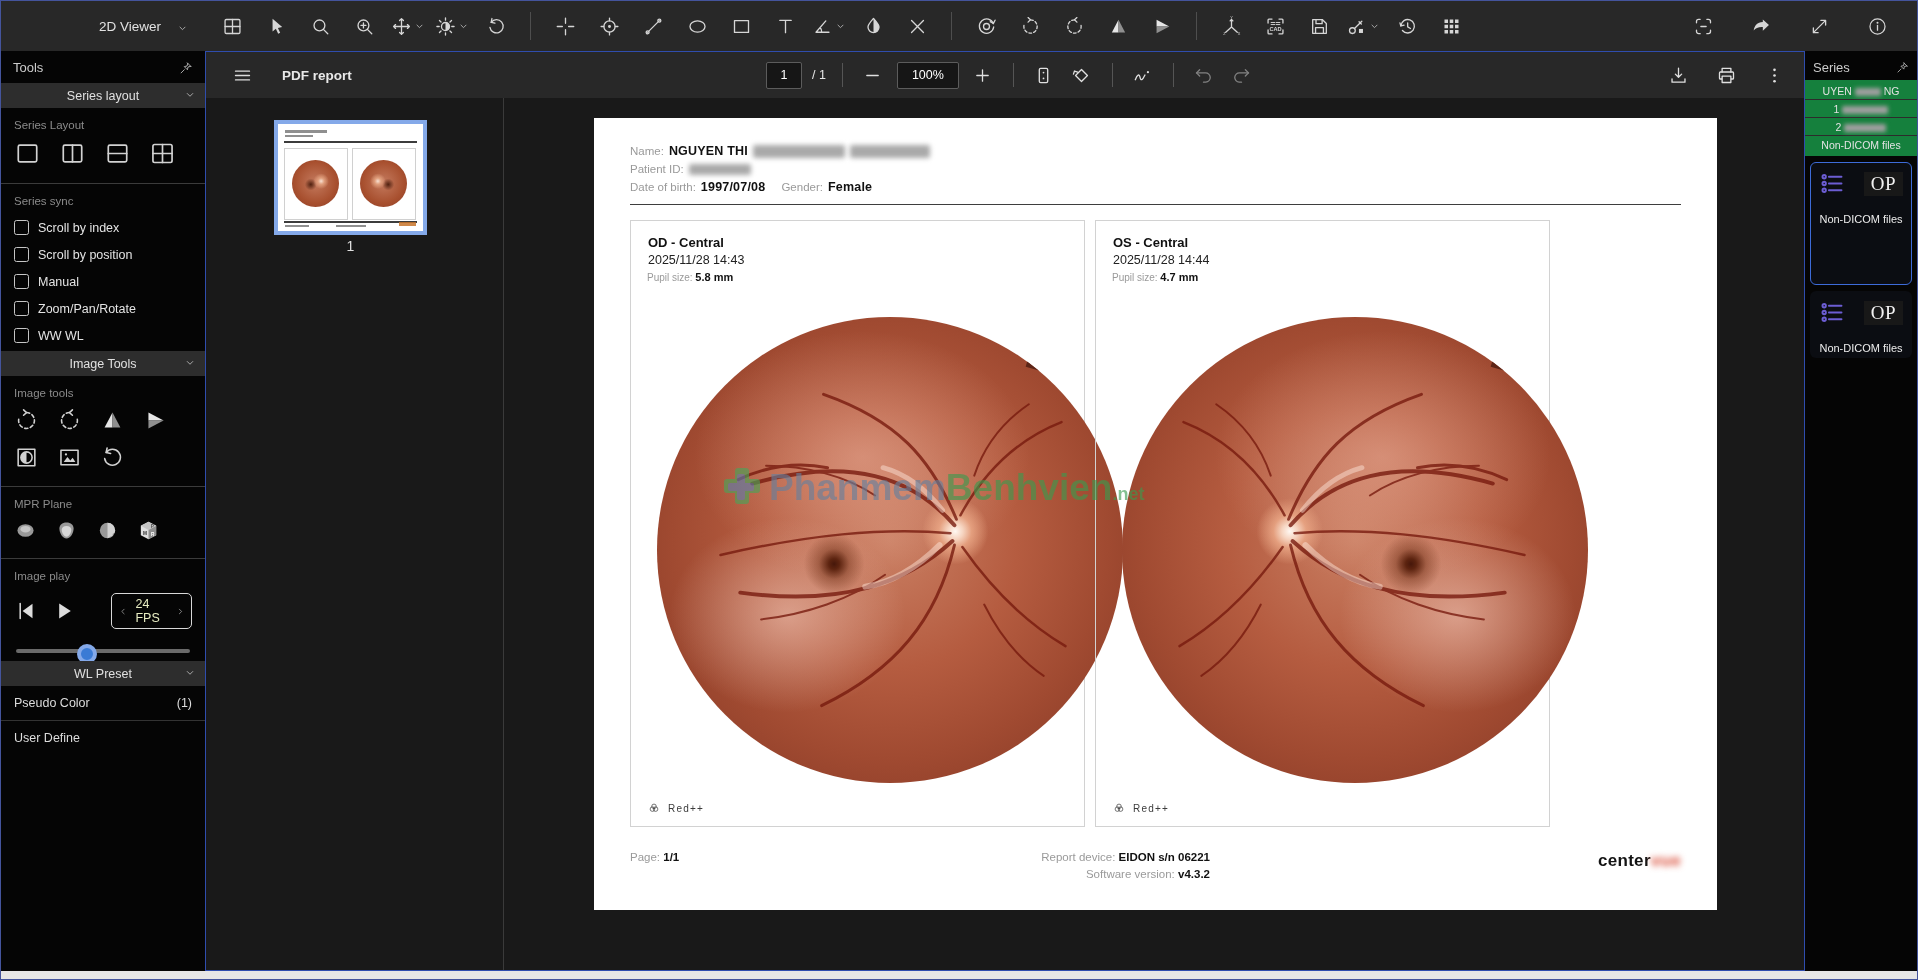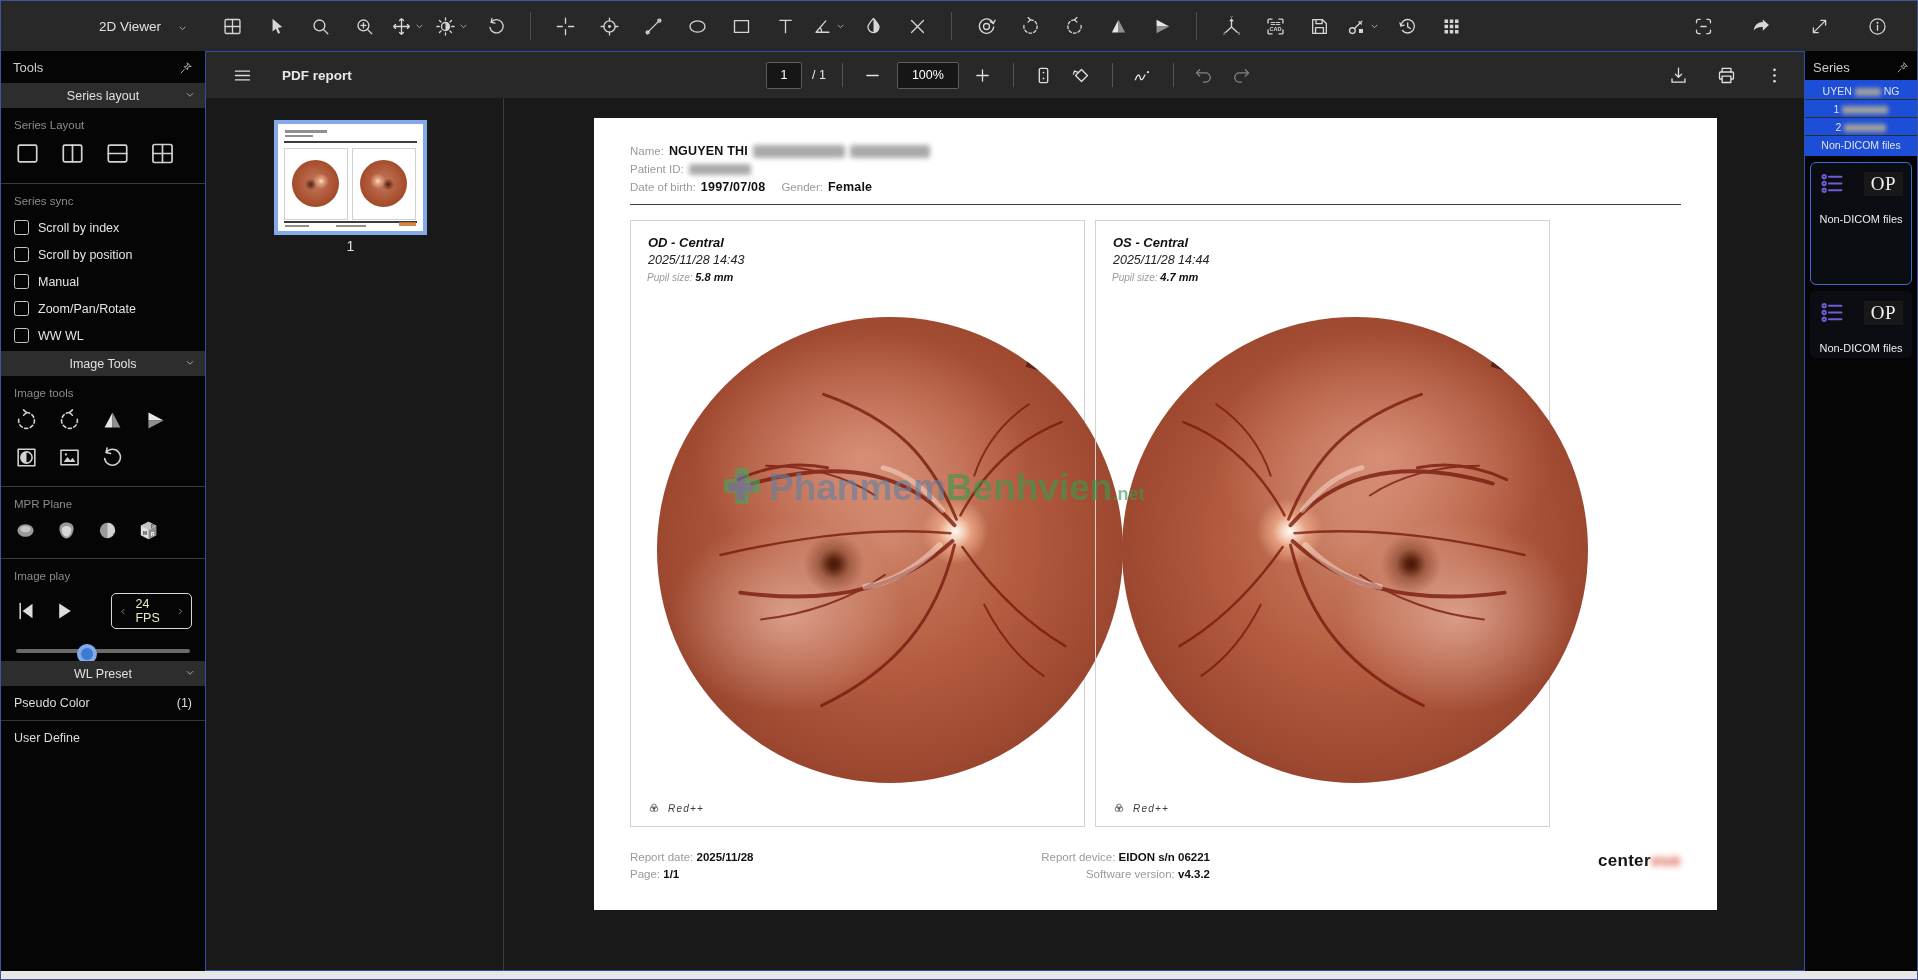--- a/index.html
+++ b/index.html
@@ -93,21 +93,21 @@
   .mini-logo{position:absolute;right:7px;bottom:5px;width:17px;height:4px;background:#c8742a;opacity:.85;}
 
   
   .page{position:absolute;left:388px;top:20px;width:1123px;height:792px;background:#fff;color:#1c1c1c;}
   .rep-head{margin:26px 36px 4px;position:relative;text-align:center;}
   .rline{font-size:11.5px;color:#9a9a9a;margin-bottom:5px;display:flex;align-items:center;gap:5px;}
   .rline b{color:#111;font-size:12.5px;letter-spacing:.2px;}
   .redact{display:inline-block;background:#a9a9a9;filter:blur(2.5px);border-radius:2px;vertical-align:middle;}
   .rep-rule{border-top:1.3px solid #3e3e3e;margin:10px 36px 0;}
   .frames{display:flex;gap:10px;margin:15px 36px 0;}
-  .frame{position:relative;width:455px;height:607px;border:1px solid #d2d2d2;box-sizing:border-box;font-style:italic;}
+  .frame{position:relative;width:455px;height:607px;border:1px solid #d2d2d2;box-sizing:border-box;}
   .ftitle{margin:14px 0 0 17px;font-size:13px;font-weight:bold;color:#111;}
   .fdate{margin:3px 0 0 17px;font-size:12.5px;color:#222;}
   .fpupil{margin:4px 0 0 16px;font-size:10px;color:#9a9a9a;}
   .fpupil b{color:#111;font-size:11px;}
   .fundus{position:absolute;width:466px;height:466px;border-radius:50%;top:96px;left:26px;overflow:hidden;}
   .fundus-od{background:
     radial-gradient(circle at 64% 46%,#fff8f2 0%,#f6d4c0 2%,rgba(238,172,138,.78) 4.2%,rgba(215,130,95,0) 8.5%),
     radial-gradient(circle at 38% 53%,#46170a 0%,#5d2410 1.4%,rgba(120,55,30,.5) 4%,rgba(150,75,45,0) 8%),
     radial-gradient(ellipse 60% 45% at 44% 30%,rgba(240,182,162,.5),rgba(240,182,162,0) 60%),
     radial-gradient(ellipse 46% 38% at 28% 64%,rgba(248,212,198,.55),rgba(248,212,198,0) 55%),
@@ -139,21 +139,21 @@
   .rep-foot{position:relative;margin:22px 36px 0;height:42px;font-size:11.5px;}
   .footrow{color:#9a9a9a;line-height:16.5px;}
   .footrow b{color:#111;}
   .foot-mid{position:absolute;left:250px;top:0;width:330px;text-align:right;}
   .brand{position:absolute;right:0;top:2px;font-size:17px;font-weight:bold;color:#141414;
          letter-spacing:.3px;}
   .brand .vue{color:#d94a35;filter:blur(3px);}
 
   
   .rpanel{width:112px;background:#050505;color:#ddd;flex:0 0 auto;font-size:11px;overflow:hidden;}
-  .pt-block{background:#1d4ed8;text-align:center;padding:2px 0 3px;}
+  .pt-block{background:#15803d;text-align:center;padding:2px 0 3px;}
   .pt-line{padding:2.5px 2px;color:#e2e2e2;font-size:10.5px;border-bottom:1px solid #2c2c2c;}
   .pt-line:last-child{border-bottom:none;}
   .rblur{display:inline-block;background:#9f9f9f;filter:blur(2px);border-radius:1px;vertical-align:middle;}
   .scard{margin:6px 5px 0;border-radius:6px;background:#0b0d12;padding:7px 6px 3px;border:1.5px solid transparent;
          cursor:pointer;}
   .scard.sel{border-color:#3d6bd8;}
   .scard-top{display:flex;align-items:center;justify-content:space-between;padding:0 2px;}
   .scard-top svg{width:27px;height:27px;fill:none;stroke:#6c5dd3;stroke-width:1.7;stroke-linecap:round;}
   .modality{background:#181818;color:#f2f2f2;font-family:"Liberation Serif",serif;font-size:19px;
             padding:1px 7px;letter-spacing:.5px;}
@@ -964,24 +964,20 @@
                 <div class="b1"></div>
                 <div class="b2"></div>
             </div>
             <div class="wm-text">
               <span class="wm-a">Phanmem</span><span class="wm-b">Benhvien</span><span class="wm-suffix">.net</span>
             </div>
           </div>
 
           <div class="rep-foot">
             <div class="footrow">
-              <span>Report date:</span>
-              <b>2025/11/28</b>
-            </div>
-            <div class="footrow">
               <span>Page:</span>
               <b>1/1</b>
             </div>
             <div class="foot-mid">
               <div class="footrow">
                 <span>Report device:</span>
                 <b>EIDON s/n 06221</b>
               </div>
               <div class="footrow">
                 <span>Software version:</span>

